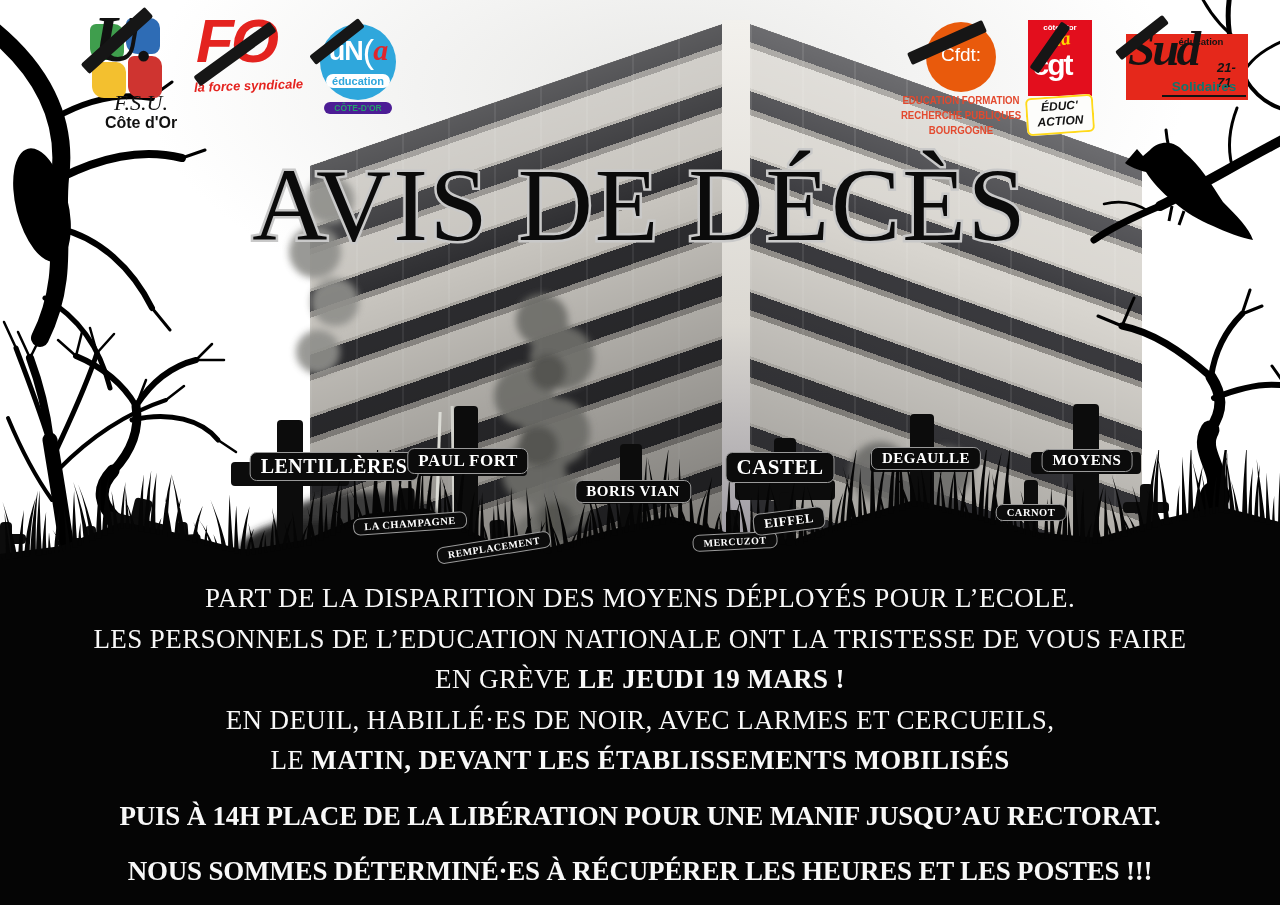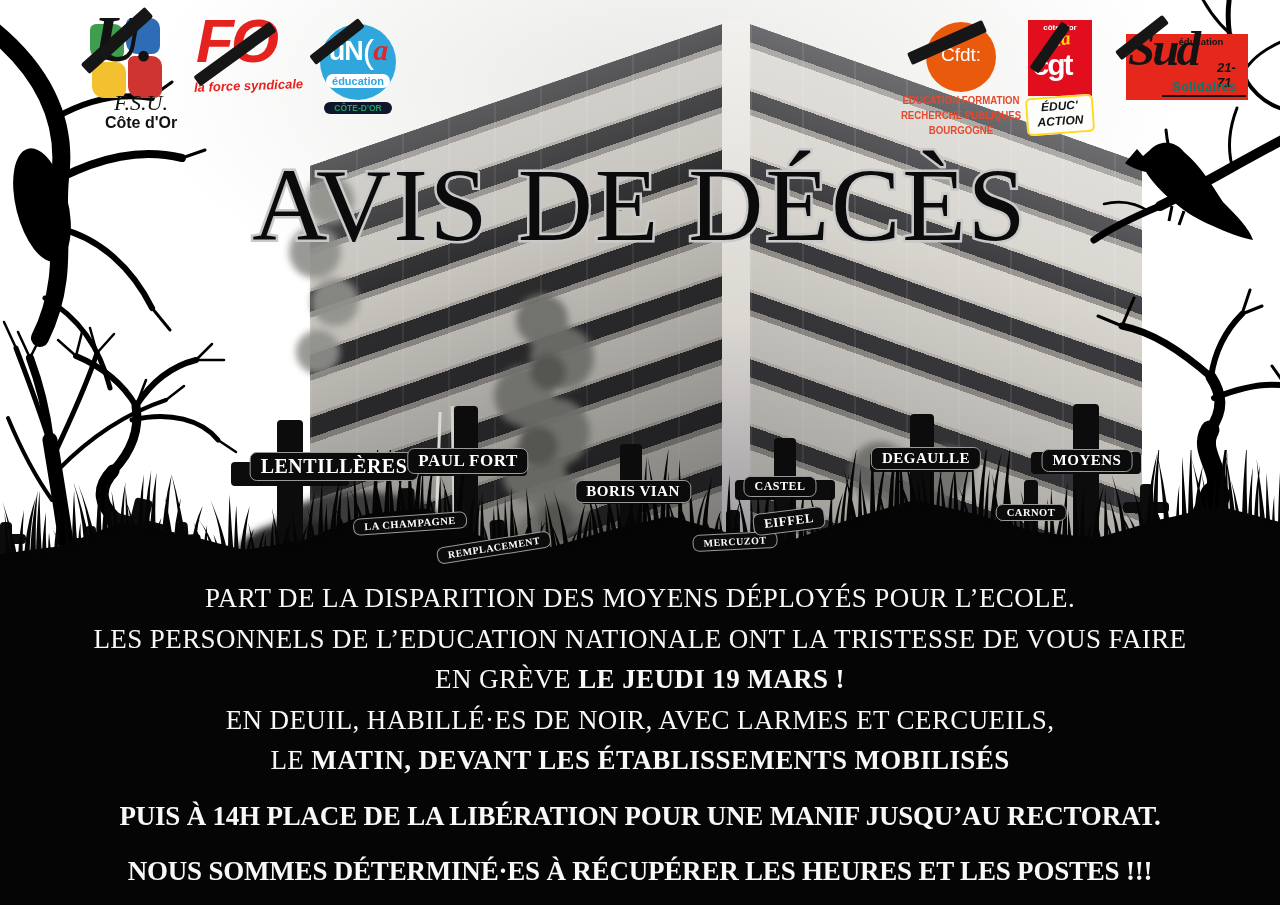--- a/index.html
+++ b/index.html
@@ -57,21 +57,21 @@
 
   
   #logo-unsa{left:318px;top:24px;width:80px;height:96px;}
   #unsa-circle{left:2px;top:0;width:76px;height:76px;border-radius:50%;background:#2fa7dc;}
   #unsa-letters{left:8px;top:8px;width:64px;text-align:center;color:#fff;font-weight:800;font-size:27px;
          letter-spacing:-1px;white-space:nowrap;}
   #unsa-letters .paren{font-weight:400;font-size:34px;vertical-align:-3px;}
   #unsa-letters .a-red{color:#e0262c;font-family:"Liberation Serif",serif;font-style:italic;font-size:30px;}
   #unsa-edu{left:8px;top:50px;width:64px;background:#fff;border-radius:8px;color:#2fa7dc;font-weight:bold;
          font-size:11px;text-align:center;padding:1px 0;}
-  #unsa-region{left:6px;top:78px;width:68px;background:#0f172a;border-radius:6px;color:#23a06c;font-weight:bold;
+  #unsa-region{left:6px;top:78px;width:68px;background:#4c1d95;border-radius:6px;color:#23a06c;font-weight:bold;
          font-size:8.5px;text-align:center;padding:1px 0;}
 
   
   #logo-cfdt{left:900px;top:22px;width:122px;height:118px;}
   #cfdt-circle{left:26px;top:0;width:70px;height:70px;border-radius:50%;background:#e95a0c;}
   #cfdt-acronym{left:26px;top:22px;width:70px;text-align:center;color:#fff;font-weight:400;font-size:19px;}
   .cfdt-line{left:-8px;width:138px;text-align:center;color:#e3492e;font-weight:bold;font-size:10.5px;
          transform:scaleX(.92);}
 
   
@@ -305,21 +305,21 @@
     <path id="grass-hills" fill="#050505" d="M0,130 L0,104.0 L8,103.0 L16,101.9 L24,100.8 L32,99.8 L40,98.8 L48,97.7 L56,96.7 L64,94.8 L72,91.7 L80,88.5 L88,85.3 L96,82.2 L104,79.0 L112,75.9 L120,72.8 L128,73.2 L136,74.8 L144,76.3 L152,77.9 L160,79.5 L168,81.1 L176,82.7 L184,84.3 L192,86.4 L200,88.5 L208,90.6 L216,92.7 L224,94.8 L232,96.9 L240,99.0 L248,99.3 L256,98.0 L264,96.7 L272,95.4 L280,94.1 L288,92.8 L296,91.4 L304,90.1 L312,86.9 L320,83.5 L328,80.1 L336,76.7 L344,73.3 L352,69.8 L360,66.4 L368,63.8 L376,63.0 L384,62.2 L392,61.4 L400,60.6 L408,59.8 L416,59.0 L424,58.3 L432,60.8 L440,65.0 L448,69.2 L456,73.4 L464,77.6 L472,81.8 L480,86.0 L488,90.0 L496,91.1 L504,92.1 L512,93.2 L520,94.3 L528,95.3 L536,96.4 L544,97.4 L552,97.0 L560,94.6 L568,92.3 L576,89.9 L584,87.5 L592,85.2 L600,82.8 L608,80.5 L616,78.5 L624,76.7 L632,74.8 L640,73.0 L648,71.2 L656,69.3 L664,67.5 L672,66.5 L680,68.8 L688,71.2 L696,73.5 L704,75.9 L712,78.3 L720,80.6 L728,83.0 L736,84.4 L744,85.2 L752,86.0 L760,86.8 L768,87.6 L776,88.4 L784,89.2 L792,90.0 L800,87.3 L808,84.4 L816,81.5 L824,78.6 L832,75.7 L840,72.8 L848,69.9 L856,67.2 L864,64.8 L872,62.5 L880,60.1 L888,57.8 L896,55.4 L904,53.0 L912,50.7 L920,51.3 L928,53.1 L936,55.0 L944,56.8 L952,58.7 L960,60.5 L968,62.3 L976,64.2 L984,66.6 L992,69.0 L1000,71.3 L1008,73.7 L1016,76.0 L1024,78.4 L1032,80.8 L1040,82.4 L1048,83.2 L1056,83.9 L1064,84.7 L1072,85.5 L1080,86.3 L1088,87.1 L1096,87.9 L1104,86.0 L1112,83.6 L1120,81.3 L1128,78.9 L1136,76.5 L1144,74.2 L1152,71.8 L1160,69.6 L1168,67.7 L1176,65.9 L1184,64.0 L1192,62.2 L1200,60.4 L1208,58.5 L1216,56.7 L1224,57.3 L1232,59.4 L1240,61.5 L1248,63.6 L1256,65.7 L1264,67.8 L1272,69.9 L1280,72.0 L1280,130 Z"></path>
     <path id="grass-blades" fill="#050505" d="M0,110.0 Q-2.4,102.3 -12.0,96.0 Q-1.5,103.0 3.0,110.0 Z M6,109.2 Q5.7,83.6 4.6,62.7 Q8.1,85.9 10.9,109.2 Z M12,108.4 Q10.1,77.2 2.5,51.7 Q12.4,80.1 17.5,108.4 Z M18,107.6 Q19.2,81.5 24.0,60.1 Q22.0,83.9 22.9,107.6 Z M24,106.8 Q26.3,74.4 35.7,47.9 Q29.7,77.4 29.6,106.8 Z M30,106.1 Q31.5,70.2 37.7,40.8 Q34.9,73.5 36.0,106.1 Z M36,105.3 Q36.7,69.5 39.6,40.2 Q39.9,72.8 41.9,105.3 Z M42,104.5 Q42.8,81.1 46.1,62.0 Q45.3,83.3 46.6,104.5 Z M48,103.7 Q48.2,91.9 49.0,82.3 Q50.0,93.0 51.4,103.7 Z M54,102.9 Q55.2,78.2 60.1,58.0 Q57.9,80.4 58.8,102.9 Z M60,102.1 Q58.5,89.6 52.3,79.3 Q59.8,90.7 63.5,102.1 Z M66,100.0 Q65.5,75.2 63.4,54.9 Q67.7,77.5 70.8,100.0 Z M72,97.7 Q72.4,66.3 74.1,40.7 Q75.3,69.2 77.5,97.7 Z M78,95.3 Q78.5,82.3 80.5,71.7 Q80.4,83.5 81.6,95.3 Z M84,92.9 Q81.8,59.3 73.2,31.8 Q84.2,62.4 89.7,92.9 Z M90,90.6 Q87.6,59.5 78.1,34.2 Q89.8,62.4 95.4,90.6 Z M96,88.2 Q96.9,54.0 100.6,25.9 Q100.1,57.1 101.8,88.2 Z M102,85.8 Q103.4,51.8 109.0,23.9 Q106.6,54.9 107.8,85.8 Z M108,83.5 Q107.6,55.3 105.8,32.2 Q110.0,57.8 113.2,83.5 Z M114,81.1 Q113.5,59.1 111.5,41.1 Q115.6,61.1 118.5,81.1 Z M120,78.8 Q121.1,52.9 125.6,31.8 Q123.3,55.3 123.8,78.8 Z M126,78.8 Q125.9,55.6 125.3,36.6 Q127.8,57.7 129.9,78.8 Z M132,80.0 Q130.6,62.9 124.9,49.0 Q132.1,64.5 135.7,80.0 Z M138,81.2 Q139.2,49.9 143.9,24.3 Q142.2,52.7 143.5,81.2 Z M144,82.3 Q145.4,48.4 151.2,20.7 Q148.7,51.5 149.8,82.3 Z M150,83.5 Q151.3,49.9 156.6,22.4 Q154.5,53.0 155.7,83.5 Z M156,84.7 Q157.1,75.6 161.4,68.1 Q158.9,76.4 159.2,84.7 Z M162,85.9 Q163.9,51.8 171.7,23.9 Q167.3,54.9 167.8,85.9 Z M168,87.1 Q167.4,65.0 165.1,46.9 Q169.5,67.0 172.5,87.1 Z M174,88.3 Q175.4,66.2 180.9,48.1 Q178.0,68.2 178.5,88.3 Z M180,89.4 Q178.3,53.9 171.7,24.8 Q180.9,57.1 185.9,89.4 Z M186,90.8 Q185.8,80.4 184.8,71.9 Q187.3,81.4 189.3,90.8 Z M192,92.4 Q194.2,72.2 202.9,55.7 Q196.9,74.0 196.3,92.4 Z M198,94.0 Q197.1,81.7 193.3,71.7 Q198.6,82.8 201.5,94.0 Z M204,95.5 Q204.6,84.1 207.1,74.7 Q206.5,85.1 207.4,95.5 Z M210,97.1 Q207.7,81.7 198.4,69.0 Q209.0,83.1 213.8,97.1 Z M216,98.7 Q215.5,90.8 213.4,84.3 Q216.9,91.5 219.0,98.7 Z M222,100.3 Q219.6,72.3 210.1,49.3 Q221.6,74.8 227.1,100.3 Z M228,101.8 Q228.3,70.3 229.6,44.5 Q231.2,73.2 233.5,101.8 Z M234,103.4 Q234.5,76.9 236.3,55.2 Q237.1,79.3 239.0,103.4 Z M240,105.0 Q241.9,78.2 249.7,56.2 Q244.9,80.6 245.0,105.0 Z M246,105.6 Q247.6,90.7 253.9,78.4 Q249.9,92.0 249.8,105.6 Z M252,104.7 Q251.2,87.0 248.2,72.5 Q253.1,88.6 256.0,104.7 Z M258,103.7 Q259.4,90.6 264.8,79.9 Q261.5,91.8 261.6,103.7 Z M264,102.7 Q264.3,92.7 265.3,84.5 Q265.9,93.6 267.2,102.7 Z M270,101.7 Q270.7,82.5 273.7,66.8 Q273.0,84.3 274.2,101.7 Z M276,100.7 Q275.2,77.1 271.9,57.8 Q277.3,79.3 280.7,100.7 Z M282,99.7 Q284.1,82.1 292.5,67.6 Q286.7,83.7 286.0,99.7 Z M288,98.8 Q287.3,84.3 284.5,72.6 Q289.0,85.7 291.7,98.8 Z M294,97.8 Q293.7,77.6 292.4,61.1 Q295.7,79.4 298.3,97.8 Z M300,96.8 Q301.7,84.6 308.5,74.6 Q303.9,85.7 303.5,96.8 Z M306,95.5 Q307.8,65.6 315.1,41.2 Q310.9,68.3 311.3,95.5 Z M312,92.9 Q311.1,73.2 307.3,57.1 Q313.0,75.0 316.3,92.9 Z M318,90.4 Q318.9,57.6 322.4,30.9 Q321.9,60.6 323.6,90.4 Z M324,87.8 Q324.6,68.6 326.8,52.8 Q326.8,70.3 328.2,87.8 Z M330,85.2 Q332.2,52.1 341.0,25.0 Q335.6,55.1 335.7,85.2 Z M336,82.7 Q337.2,55.7 342.0,33.7 Q340.0,58.2 341.0,82.7 Z M342,80.1 Q339.6,63.7 330.1,50.2 Q341.0,65.2 345.9,80.1 Z M348,77.6 Q347.8,56.4 347.1,39.1 Q349.6,58.3 351.7,77.6 Z M354,75.0 Q354.0,41.8 353.8,14.7 Q356.4,44.8 358.9,75.0 Z M360,72.4 Q357.8,53.2 349.1,37.4 Q359.3,54.9 364.1,72.4 Z M366,70.0 Q364.8,44.6 360.0,23.9 Q366.7,46.9 370.5,70.0 Z M372,69.4 Q373.3,24.8 378.7,-11.6 Q376.5,28.9 377.7,69.4 Z M378,68.8 Q376.1,34.2 368.7,5.8 Q378.5,37.3 383.7,68.8 Z M384,68.2 Q385.6,23.5 392.0,-13.1 Q388.8,27.5 389.6,68.2 Z M390,67.6 Q389.9,37.7 389.6,13.3 Q392.2,40.4 394.6,67.6 Z M396,67.0 Q397.4,38.1 403.0,14.4 Q399.8,40.7 400.0,67.0 Z M402,66.4 Q400.8,38.6 396.1,15.8 Q402.9,41.1 406.7,66.4 Z M408,65.8 Q408.2,25.7 409.0,-7.2 Q411.0,29.3 413.6,65.8 Z M414,65.2 Q416.3,23.4 425.3,-10.9 Q419.4,27.2 419.1,65.2 Z M420,64.7 Q420.7,37.6 423.3,15.4 Q422.9,40.0 424.1,64.7 Z M426,64.1 Q427.7,32.8 434.7,7.1 Q430.3,35.6 430.2,64.1 Z M432,66.8 Q431.0,51.8 427.2,39.5 Q432.4,53.1 435.3,66.8 Z M438,69.9 Q438.5,45.6 440.6,25.6 Q440.6,47.8 441.8,69.9 Z M444,73.1 Q444.1,50.8 444.7,32.5 Q446.0,52.8 447.7,73.1 Z M450,76.3 Q448.0,47.2 440.0,23.4 Q450.1,49.8 455.1,76.3 Z M456,79.4 Q458.2,36.2 467.2,0.9 Q461.4,40.1 461.3,79.4 Z M462,82.6 Q460.4,61.5 453.8,44.3 Q462.2,63.4 466.4,82.6 Z M468,85.7 Q469.3,61.4 474.7,41.5 Q472.0,63.6 472.7,85.7 Z M474,88.8 Q475.3,66.3 480.3,47.9 Q477.9,68.4 478.6,88.8 Z M480,92.0 Q480.4,64.4 482.2,41.7 Q483.1,66.9 485.1,92.0 Z M486,95.2 Q485.2,81.7 482.2,70.7 Q486.8,82.9 489.6,95.2 Z M492,96.6 Q492.4,74.6 493.9,56.7 Q494.7,76.6 496.5,96.6 Z M498,97.4 Q497.8,69.7 497.0,47.1 Q500.3,72.2 503.1,97.4 Z M504,98.1 Q504.2,69.9 505.0,46.9 Q506.8,72.5 509.2,98.1 Z M510,98.9 Q510.2,64.8 511.1,36.9 Q513.2,67.9 515.8,98.9 Z M516,99.7 Q515.3,77.1 512.4,58.6 Q517.4,79.1 520.6,99.7 Z M522,100.5 Q523.9,81.9 531.6,66.7 Q526.5,83.6 526.1,100.5 Z M528,101.3 Q527.6,66.0 526.1,37.1 Q530.5,69.2 533.9,101.3 Z M534,102.1 Q536.3,85.1 545.7,71.3 Q538.9,86.7 538.0,102.1 Z M540,102.9 Q540.3,84.9 541.3,70.2 Q542.4,86.5 544.1,102.9 Z M546,103.7 Q545.9,77.0 545.5,55.1 Q548.4,79.4 551.0,103.7 Z M552,103.0 Q550.4,69.8 543.8,42.6 Q552.8,72.8 557.7,103.0 Z M558,101.2 Q556.1,83.5 548.5,68.9 Q557.6,85.1 562.1,101.2 Z M564,99.4 Q561.8,66.6 553.2,39.8 Q564.1,69.6 569.6,99.4 Z M570,97.7 Q571.6,88.2 578.2,80.4 Q573.6,89.0 573.2,97.7 Z M576,95.9 Q577.9,72.4 585.4,53.2 Q580.7,74.6 580.7,95.9 Z M582,94.1 Q584.0,73.9 591.8,57.3 Q586.6,75.7 586.3,94.1 Z M588,92.4 Q588.6,75.5 590.8,61.7 Q590.7,77.0 592.0,92.4 Z M594,90.6 Q592.2,58.9 585.0,32.9 Q594.5,61.7 599.5,90.6 Z M600,88.8 Q598.2,61.9 591.2,39.9 Q600.3,64.4 605.0,88.8 Z M606,87.0 Q606.9,60.9 610.6,39.5 Q609.6,63.3 610.9,87.0 Z M612,85.4 Q609.9,54.1 601.7,28.4 Q612.2,56.9 617.5,85.4 Z M618,84.1 Q617.4,60.6 614.8,41.4 Q619.5,62.7 622.7,84.1 Z M624,82.7 Q626.1,65.8 634.5,51.9 Q628.6,67.3 628.0,82.7 Z M630,81.3 Q629.9,53.2 629.5,30.3 Q632.5,55.8 635.1,81.3 Z M636,79.9 Q638.0,52.6 646.1,30.2 Q640.4,55.1 639.7,79.9 Z M642,78.5 Q643.0,38.9 646.8,6.4 Q645.8,42.5 647.3,78.5 Z M648,77.2 Q646.9,51.5 642.4,30.5 Q648.8,53.9 652.5,77.2 Z M654,75.8 Q652.7,38.0 647.6,7.0 Q655.3,41.4 659.8,75.8 Z M660,74.4 Q661.7,32.3 668.7,-2.1 Q664.8,36.1 665.3,74.4 Z M666,73.0 Q666.5,44.4 668.6,20.9 Q668.8,47.0 670.3,73.0 Z M672,72.5 Q670.8,58.0 666.0,46.1 Q672.2,59.3 675.3,72.5 Z M678,74.2 Q678.3,38.0 679.4,8.3 Q680.9,41.3 683.2,74.2 Z M684,76.0 Q682.5,61.1 676.7,49.0 Q683.9,62.5 687.5,76.0 Z M690,77.8 Q689.8,48.0 688.8,23.6 Q692.0,50.7 694.6,77.8 Z M696,79.5 Q698.4,57.2 707.8,39.0 Q700.5,59.3 699.0,79.5 Z M702,81.3 Q704.0,51.1 712.2,26.5 Q707.2,53.9 707.4,81.3 Z M708,83.1 Q707.4,74.4 705.2,67.4 Q708.8,75.2 711.1,83.1 Z M714,84.9 Q715.4,71.4 720.9,60.5 Q717.5,72.7 717.6,84.9 Z M720,86.6 Q719.8,73.8 718.9,63.3 Q721.5,75.0 723.5,86.6 Z M726,88.4 Q726.7,53.2 729.6,24.5 Q729.8,56.4 731.9,88.4 Z M732,90.1 Q733.6,68.9 739.8,51.6 Q736.2,70.8 736.4,90.1 Z M738,90.6 Q736.6,72.4 730.9,57.5 Q738.3,74.1 742.1,90.6 Z M744,91.2 Q742.1,59.2 734.3,33.1 Q744.3,62.2 749.5,91.2 Z M750,91.8 Q750.3,67.3 751.5,47.3 Q752.8,69.6 754.8,91.8 Z M756,92.4 Q756.5,61.1 758.4,35.5 Q759.3,63.9 761.5,92.4 Z M762,93.0 Q763.7,57.2 770.7,27.8 Q767.2,60.4 768.0,93.0 Z M768,93.6 Q767.6,74.7 765.9,59.2 Q769.6,76.4 772.2,93.6 Z M774,94.2 Q772.1,85.3 764.7,78.0 Q773.2,86.1 777.1,94.2 Z M780,94.8 Q777.9,61.3 769.4,34.0 Q780.2,64.4 785.7,94.8 Z M786,95.4 Q787.7,59.4 794.7,30.0 Q791.2,62.7 792.0,95.4 Z M792,96.0 Q790.6,76.3 785.2,60.3 Q792.4,78.1 796.3,96.0 Z M798,94.0 Q799.3,62.0 804.7,35.9 Q802.5,64.9 803.5,94.0 Z M804,91.8 Q803.8,75.1 803.2,61.4 Q805.8,76.6 807.9,91.8 Z M810,89.6 Q811.2,70.6 815.8,55.0 Q813.6,72.3 814.2,89.6 Z M816,87.5 Q814.2,59.0 807.0,35.7 Q816.3,61.6 821.2,87.5 Z M822,85.3 Q821.7,77.4 820.4,70.9 Q823.1,78.1 825.0,85.3 Z M828,83.1 Q828.9,57.8 832.6,37.1 Q831.6,60.1 832.8,83.1 Z M834,81.0 Q835.9,59.8 843.3,42.5 Q837.9,61.7 837.1,81.0 Z M840,78.8 Q841.8,48.2 849.2,23.2 Q844.3,51.0 844.1,78.8 Z M846,76.6 Q848.1,33.5 856.7,-1.8 Q851.3,37.4 851.3,76.6 Z M852,74.5 Q850.1,42.2 842.6,15.8 Q852.3,45.1 857.4,74.5 Z M858,72.6 Q858.5,42.2 860.4,17.3 Q860.8,45.0 862.5,72.6 Z M864,70.8 Q863.3,48.6 860.4,30.3 Q865.1,50.6 868.0,70.8 Z M870,69.1 Q870.5,26.5 872.7,-8.4 Q873.6,30.3 875.7,69.1 Z M876,67.3 Q878.3,33.1 887.3,5.2 Q881.0,36.2 880.3,67.3 Z M882,65.5 Q881.2,49.6 878.0,36.6 Q882.7,51.1 885.4,65.5 Z M888,63.8 Q889.8,23.7 897.0,-9.2 Q892.8,27.3 893.1,63.8 Z M894,62.0 Q895.3,17.1 900.6,-19.7 Q898.5,21.2 899.7,62.0 Z M900,60.2 Q899.9,24.9 899.5,-3.9 Q902.5,28.1 905.2,60.2 Z M906,58.4 Q903.6,37.9 894.1,21.1 Q905.2,39.8 910.3,58.4 Z M912,56.7 Q909.9,25.0 901.6,-0.9 Q912.1,27.9 917.4,56.7 Z M918,56.9 Q918.0,39.5 917.9,25.2 Q919.6,41.0 921.3,56.9 Z M924,58.2 Q923.3,33.8 920.3,13.9 Q925.2,36.1 928.2,58.2 Z M930,59.6 Q930.1,30.2 930.3,6.2 Q932.3,32.9 934.5,59.6 Z M936,61.0 Q937.2,37.2 941.8,17.7 Q939.2,39.4 939.6,61.0 Z M942,62.4 Q941.5,37.7 939.4,17.4 Q943.4,39.9 946.2,62.4 Z M948,63.7 Q949.3,40.1 954.5,20.8 Q951.4,42.3 951.5,63.7 Z M954,65.1 Q954.0,32.5 953.9,5.8 Q956.4,35.5 958.9,65.1 Z M960,66.5 Q961.9,37.4 969.4,13.5 Q964.3,40.0 963.9,66.5 Z M966,67.9 Q964.3,49.2 957.3,34.0 Q965.8,50.9 969.9,67.9 Z M972,69.3 Q972.0,30.8 971.8,-0.7 Q974.7,34.3 977.5,69.3 Z M978,70.8 Q980.0,26.8 987.9,-9.2 Q983.2,30.8 983.4,70.8 Z M984,72.6 Q985.2,43.2 989.8,19.2 Q987.5,45.9 988.2,72.6 Z M990,74.4 Q992.3,34.4 1001.7,1.7 Q995.4,38.0 994.9,74.4 Z M996,76.1 Q995.2,47.3 992.2,23.7 Q997.4,49.9 1000.7,76.1 Z M1002,77.9 Q1003.7,31.3 1010.7,-6.8 Q1007.1,35.5 1007.8,77.9 Z M1008,79.7 Q1007.7,43.3 1006.3,13.6 Q1010.3,46.6 1013.4,79.7 Z M1014,81.4 Q1014.1,68.4 1014.5,57.8 Q1015.9,69.6 1017.6,81.4 Z M1020,83.2 Q1020.0,68.5 1020.0,56.4 Q1021.9,69.8 1023.7,83.2 Z M1026,85.0 Q1024.9,60.5 1020.5,40.6 Q1027.0,62.8 1030.8,85.0 Z M1032,86.8 Q1032.8,69.8 1036.0,56.0 Q1035.0,71.4 1036.0,86.8 Z M1038,88.2 Q1036.0,76.7 1028.1,67.3 Q1037.2,77.8 1041.4,88.2 Z M1044,88.8 Q1044.7,66.7 1047.7,48.7 Q1047.2,68.7 1048.5,88.8 Z M1050,89.4 Q1050.2,60.9 1051.2,37.5 Q1052.9,63.5 1055.2,89.4 Z M1056,89.9 Q1058.1,69.2 1066.7,52.3 Q1060.9,71.1 1060.4,89.9 Z M1062,90.5 Q1063.1,58.3 1067.6,31.8 Q1066.2,61.2 1067.6,90.5 Z M1068,91.1 Q1068.0,74.1 1068.1,60.2 Q1070.0,75.7 1072.0,91.1 Z M1074,91.7 Q1074.2,58.9 1074.8,32.0 Q1077.0,61.9 1079.6,91.7 Z M1080,92.3 Q1080.7,62.7 1083.4,38.4 Q1083.5,65.4 1085.3,92.3 Z M1086,92.9 Q1087.2,81.7 1091.9,72.5 Q1089.2,82.7 1089.4,92.9 Z M1092,93.5 Q1094.4,61.8 1103.8,35.9 Q1097.7,64.7 1097.5,93.5 Z M1098,93.7 Q1097.2,75.3 1093.9,60.2 Q1099.0,77.0 1102.1,93.7 Z M1104,92.0 Q1104.2,62.1 1105.1,37.6 Q1106.9,64.8 1109.3,92.0 Z M1110,90.2 Q1108.9,77.4 1104.7,66.9 Q1110.4,78.6 1113.5,90.2 Z M1116,88.4 Q1114.4,64.6 1107.8,45.1 Q1116.3,66.8 1120.7,88.4 Z M1122,86.7 Q1119.9,52.4 1111.7,24.3 Q1122.3,55.5 1127.8,86.7 Z M1128,84.9 Q1126.1,71.6 1118.6,60.7 Q1127.4,72.8 1131.6,84.9 Z M1134,83.1 Q1132.0,70.5 1123.8,60.3 Q1133.2,71.7 1137.5,83.1 Z M1140,81.3 Q1138.4,56.2 1132.2,35.7 Q1140.5,58.5 1144.8,81.3 Z M1146,79.6 Q1148.2,37.8 1157.1,3.6 Q1151.3,41.6 1151.1,79.6 Z M1152,77.8 Q1153.5,30.1 1159.7,-8.9 Q1156.9,34.4 1158.0,77.8 Z M1158,76.0 Q1155.7,56.2 1146.5,39.9 Q1157.3,58.0 1162.2,76.0 Z M1164,74.6 Q1162.7,35.8 1157.4,3.9 Q1165.3,39.3 1169.9,74.6 Z M1170,73.3 Q1167.9,64.6 1159.5,57.5 Q1168.9,65.4 1173.0,73.3 Z M1176,71.9 Q1176.7,51.6 1179.3,34.9 Q1178.5,53.4 1179.4,71.9 Z M1182,70.5 Q1182.0,35.1 1182.2,6.2 Q1184.6,38.3 1187.1,70.5 Z M1188,69.1 Q1188.7,26.4 1191.3,-8.5 Q1191.7,30.3 1193.7,69.1 Z M1194,67.8 Q1195.8,38.8 1202.9,15.2 Q1198.2,41.5 1197.9,67.8 Z M1200,66.4 Q1198.3,34.6 1191.6,8.6 Q1200.5,37.5 1205.3,66.4 Z M1206,65.0 Q1205.1,41.6 1201.3,22.4 Q1206.9,43.7 1210.2,65.0 Z M1212,63.6 Q1213.0,42.3 1216.9,24.9 Q1214.9,44.3 1215.4,63.6 Z M1218,62.2 Q1220.4,13.5 1229.9,-26.3 Q1223.9,18.0 1223.8,62.2 Z M1224,63.3 Q1224.6,29.8 1227.2,2.5 Q1227.2,32.9 1228.7,63.3 Z M1230,64.9 Q1229.2,31.9 1225.9,4.9 Q1231.5,34.9 1235.2,64.9 Z M1236,66.4 Q1235.0,46.8 1231.1,30.8 Q1236.7,48.6 1239.8,66.4 Z M1242,68.0 Q1243.0,26.8 1246.9,-6.9 Q1246.0,30.6 1247.5,68.0 Z M1248,69.6 Q1249.0,40.7 1252.9,17.1 Q1251.3,43.3 1252.2,69.6 Z M1254,71.2 Q1255.2,40.2 1259.9,14.8 Q1257.6,43.0 1258.3,71.2 Z M1260,72.8 Q1259.3,37.6 1256.6,8.9 Q1261.8,40.8 1265.3,72.8 Z M1266,74.3 Q1266.1,45.8 1266.5,22.5 Q1268.3,48.4 1270.4,74.3 Z M1272,75.9 Q1272.4,59.3 1274.2,45.7 Q1274.1,60.8 1275.0,75.9 Z M1278,77.5 Q1278.5,43.7 1280.4,16.0 Q1281.0,46.7 1282.8,77.5 Z "></path>
   </svg>
 
   <div class="pill" style="left:334px;top:452px;font-size:20px">LENTILLÈRES</div>
   <div class="pill" style="left:468px;top:448px;font-size:17px">PAUL FORT</div>
   <div class="pill" style="left:410px;top:515px;font-size:10.5px;--rot:-4deg">LA CHAMPAGNE</div>
   <div class="pill" style="left:494px;top:539px;font-size:10px;--rot:-9deg">REMPLACEMENT</div>
   <div class="pill" style="left:633px;top:480px;font-size:15px">BORIS VIAN</div>
   <div class="pill" style="left:735px;top:533px;font-size:10px;--rot:-3deg">MERCUZOT</div>
-  <div class="pill" style="left:780px;top:476px;font-size:12px">CASTEL</div>
+  <div class="pill" style="left:780px;top:452px;font-size:21px">CASTEL</div>
   <div class="pill" style="left:789px;top:510px;font-size:13px;--rot:-7deg">EIFFEL</div>
   <div class="pill" style="left:926px;top:447px;font-size:15px">DEGAULLE</div>
   <div class="pill" style="left:1031px;top:504px;font-size:10.5px">CARNOT</div>
   <div class="pill" style="left:1087px;top:449px;font-size:15px">MOYENS</div>
 
   <div class="abs logo" id="logo-fsu">
     <div class="fsu-sq abs" style="left:6px;top:8px;background:#3f9e4d"></div>
     <div class="fsu-sq abs" style="left:42px;top:2px;background:#2e6cb5"></div>
     <div class="fsu-sq abs" style="left:8px;top:46px;background:#f3c02f"></div>
     <div class="fsu-sq abs" style="left:44px;top:40px;background:#cf3430;height:42px"></div>

